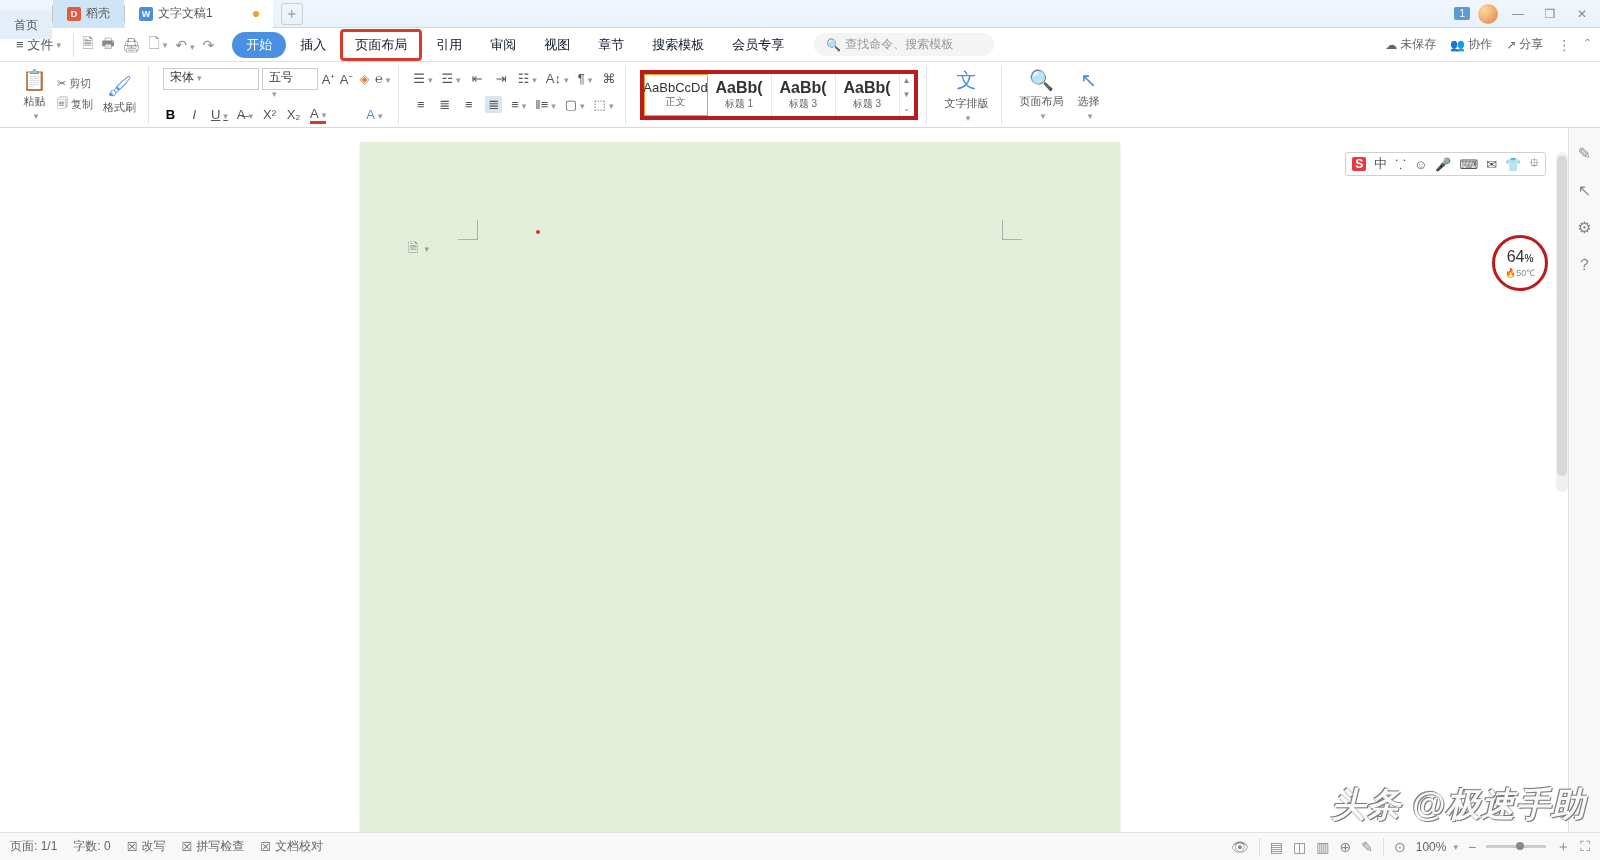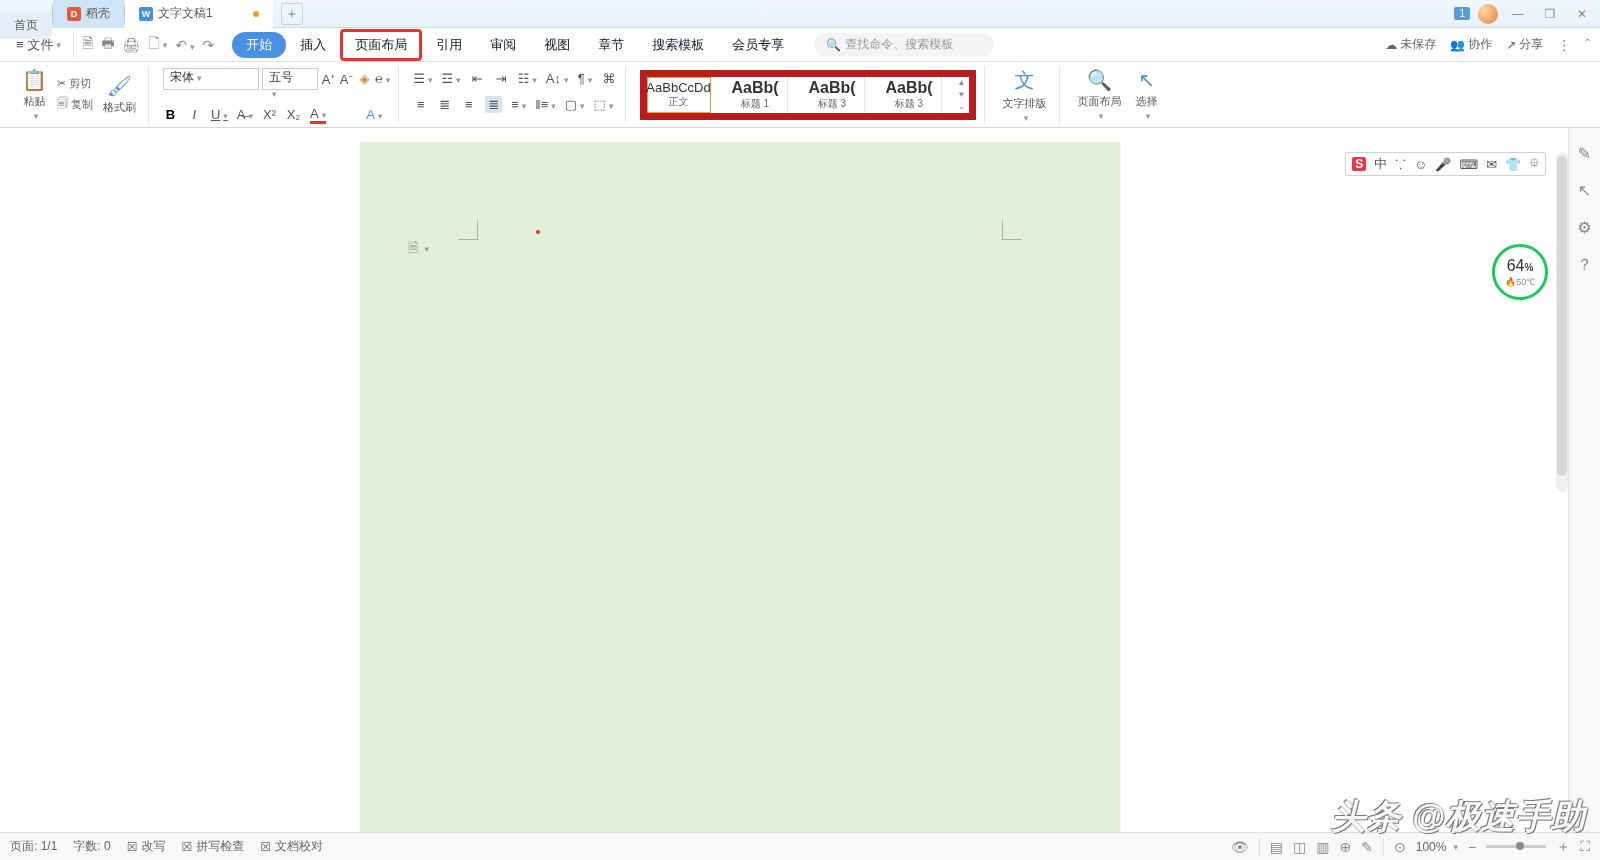--- a/index.html
+++ b/index.html
@@ -45,21 +45,21 @@
 .small-row { display: flex; align-items: center; gap: 3px; cursor: pointer; }
 .font-row { display: flex; align-items: center; gap: 3px; }
 .font-select { border: 1px solid #ccc; font-size: 12px; height: 22px; padding: 0 18px 0 6px; background: #fff; color: #333; position: relative; }
 .font-name { width: 96px; }
 .font-size { width: 56px; }
 .btn-row { display: flex; align-items: center; gap: 9px; height: 22px; }
 .fmt-btn { font-size: 13px; color: #555; cursor: pointer; min-width: 15px; text-align: center; }
 .fmt-btn.bold { font-weight: bold; color: #000; }
 .fmt-btn.italic { font-style: italic; }
 .fmt-btn.underline { text-decoration: underline; }
-.style-gallery { display: flex; border: 7px solid #b91c1c; height: 50px; gap: 13px; }
+.style-gallery { display: flex; border: 4px solid #b91c1c; height: 50px; }
 .style-item { width: 64px; display: flex; flex-direction: column; align-items: center; justify-content: center; border-right: 1px solid #e8e8e8; font-size: 10px; color: #666; cursor: pointer; }
 .style-item.sel { border: 1px solid #f0a030; }
 .style-prev { font-size: 13px; color: #333; }
 .style-item:nth-child(2) .style-prev, .style-item:nth-child(3) .style-prev, .style-item:nth-child(4) .style-prev { font-weight: bold; font-size: 16px; }
 .gallery-arrows { width: 14px; display: flex; flex-direction: column; font-size: 8px; color: #888; align-items: center; justify-content: space-around; }
 
 
 .canvas-area { position: absolute; top: 128px; left: 0; right: 32px; bottom: 28px; background: #fff; overflow: hidden; }
 .page { position: absolute; left: 360px; top: 14px; width: 760px; height: 1000px; background: #e3efd8; box-shadow: 0 1px 3px rgba(0,0,0,0.1); }
 .corner { position: absolute; width: 20px; height: 20px; border-color: #b0b0a8; }
@@ -73,33 +73,33 @@
 .side-icon { font-size: 16px; color: #888; cursor: pointer; }
 .scrollbar-track { position: absolute; right: 32px; top: 152px; width: 12px; height: 340px; background: #f0f0f0; border-radius: 6px; }
 .scrollbar-thumb { width: 10px; height: 320px; background: #d8d8d8; border-radius: 5px; margin: 4px auto; }
 
 
 .ime-bar { position: absolute; right: 54px; top: 152px; height: 24px; background: #fff; border: 1px solid #d0d0d0; border-radius: 3px; display: flex; align-items: center; gap: 8px; padding: 0 6px; font-size: 13px; }
 .ime-logo { background: #e63946; color: #fff; font-weight: bold; padding: 0 3px; border-radius: 2px; font-size: 12px; }
 .ime-item { color: #555; cursor: pointer; }
 
 
-.perf { position: absolute; right: 52px; top: 244px; width: 56px; height: 56px; border: 3px solid #22c55e; border-radius: 50%; display: flex; flex-direction: column; align-items: center; justify-content: center; background: #fff; }
+.perf { position: absolute; right: 52px; top: 235px; width: 56px; height: 56px; border: 3px solid #b91c1c; border-radius: 50%; display: flex; flex-direction: column; align-items: center; justify-content: center; background: #fff; }
 .perf-val { font-size: 16px; color: #333; }
 .perf-pct { font-size: 10px; }
 .perf-temp { font-size: 9px; color: #888; }
 
 
 .statusbar { position: absolute; bottom: 0; left: 0; right: 0; height: 28px; background: #f8f8f8; border-top: 1px solid #e0e0e0; display: flex; align-items: center; padding: 0 10px; font-size: 12px; color: #666; gap: 16px; }
 .status-item { display: flex; align-items: center; gap: 4px; cursor: pointer; }
 .status-right { margin-left: auto; display: flex; align-items: center; gap: 10px; }
 .status-icon { font-size: 14px; color: #888; cursor: pointer; }
 
 
-.watermark { position: absolute; right: 14px; bottom: 20px; font-size: 34px; font-weight: bold; color: rgba(255,255,255,0.95); text-shadow: 0 0 2px #888, 1px 1px 0 #777, -1px -1px 0 #777; font-style: italic; letter-spacing: 1px; pointer-events: none; }
+.watermark { position: absolute; right: 14px; bottom: 32px; font-size: 34px; font-weight: bold; color: rgba(255,255,255,0.95); text-shadow: 0 0 2px #888, 1px 1px 0 #777, -1px -1px 0 #777; font-style: italic; letter-spacing: 1px; pointer-events: none; }
 
 .dd::after { content: "▾"; font-size: 9px; color: #999; margin-left: 3px; }
 .sep-v { width: 1px; height: 18px; background: #e0e0e0; }
 </style>
 </head>
 <body>
 
 <div class="titlebar">
   <div class="tab home">
       <span>首页</span>

